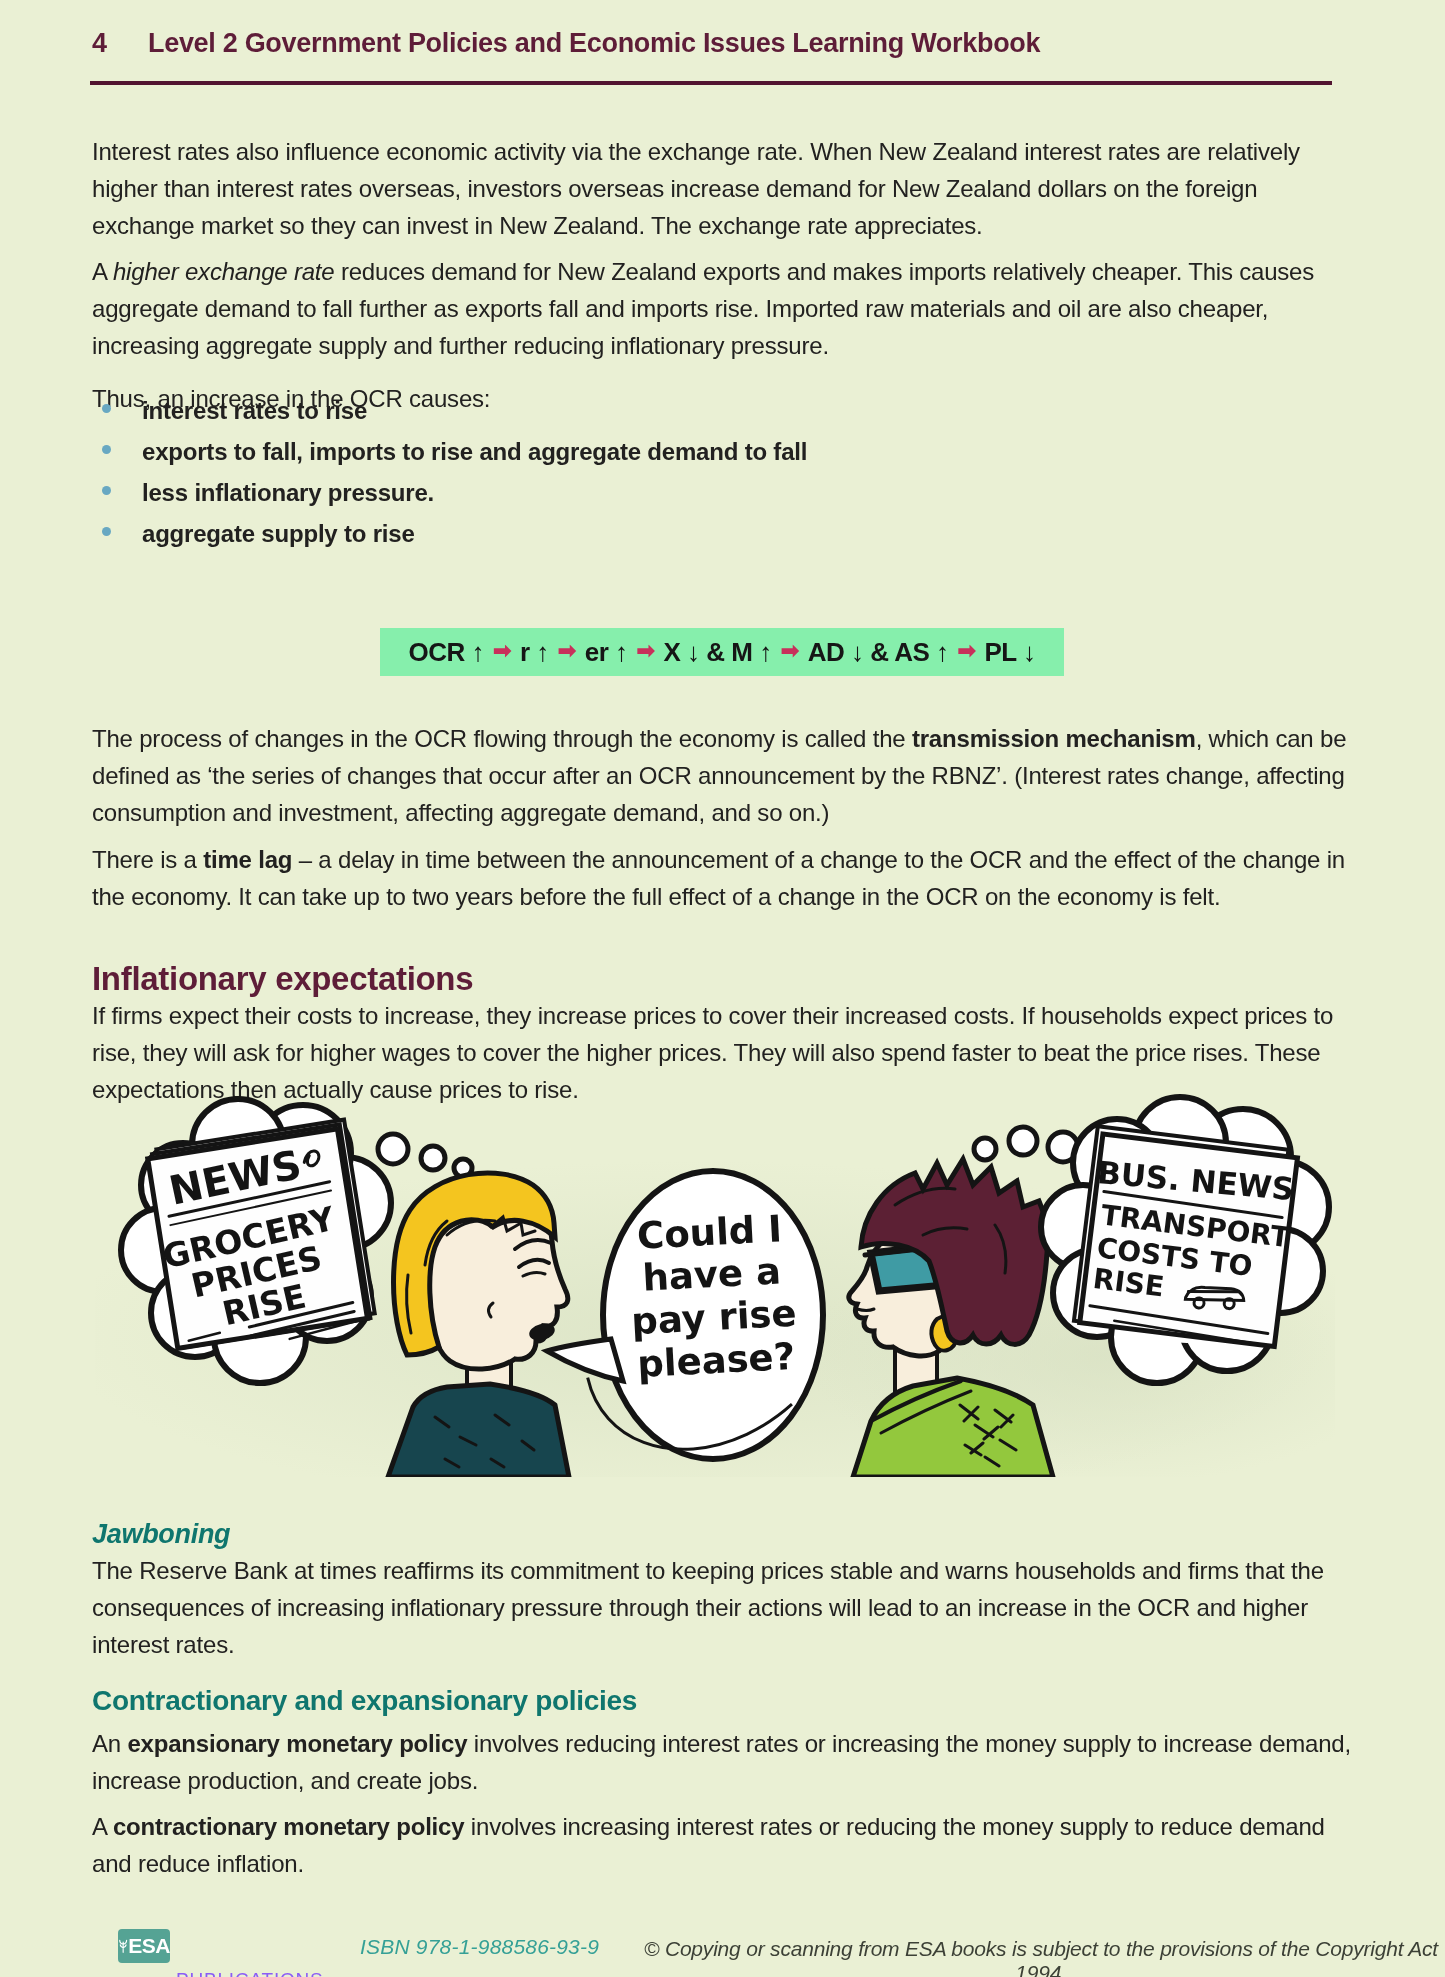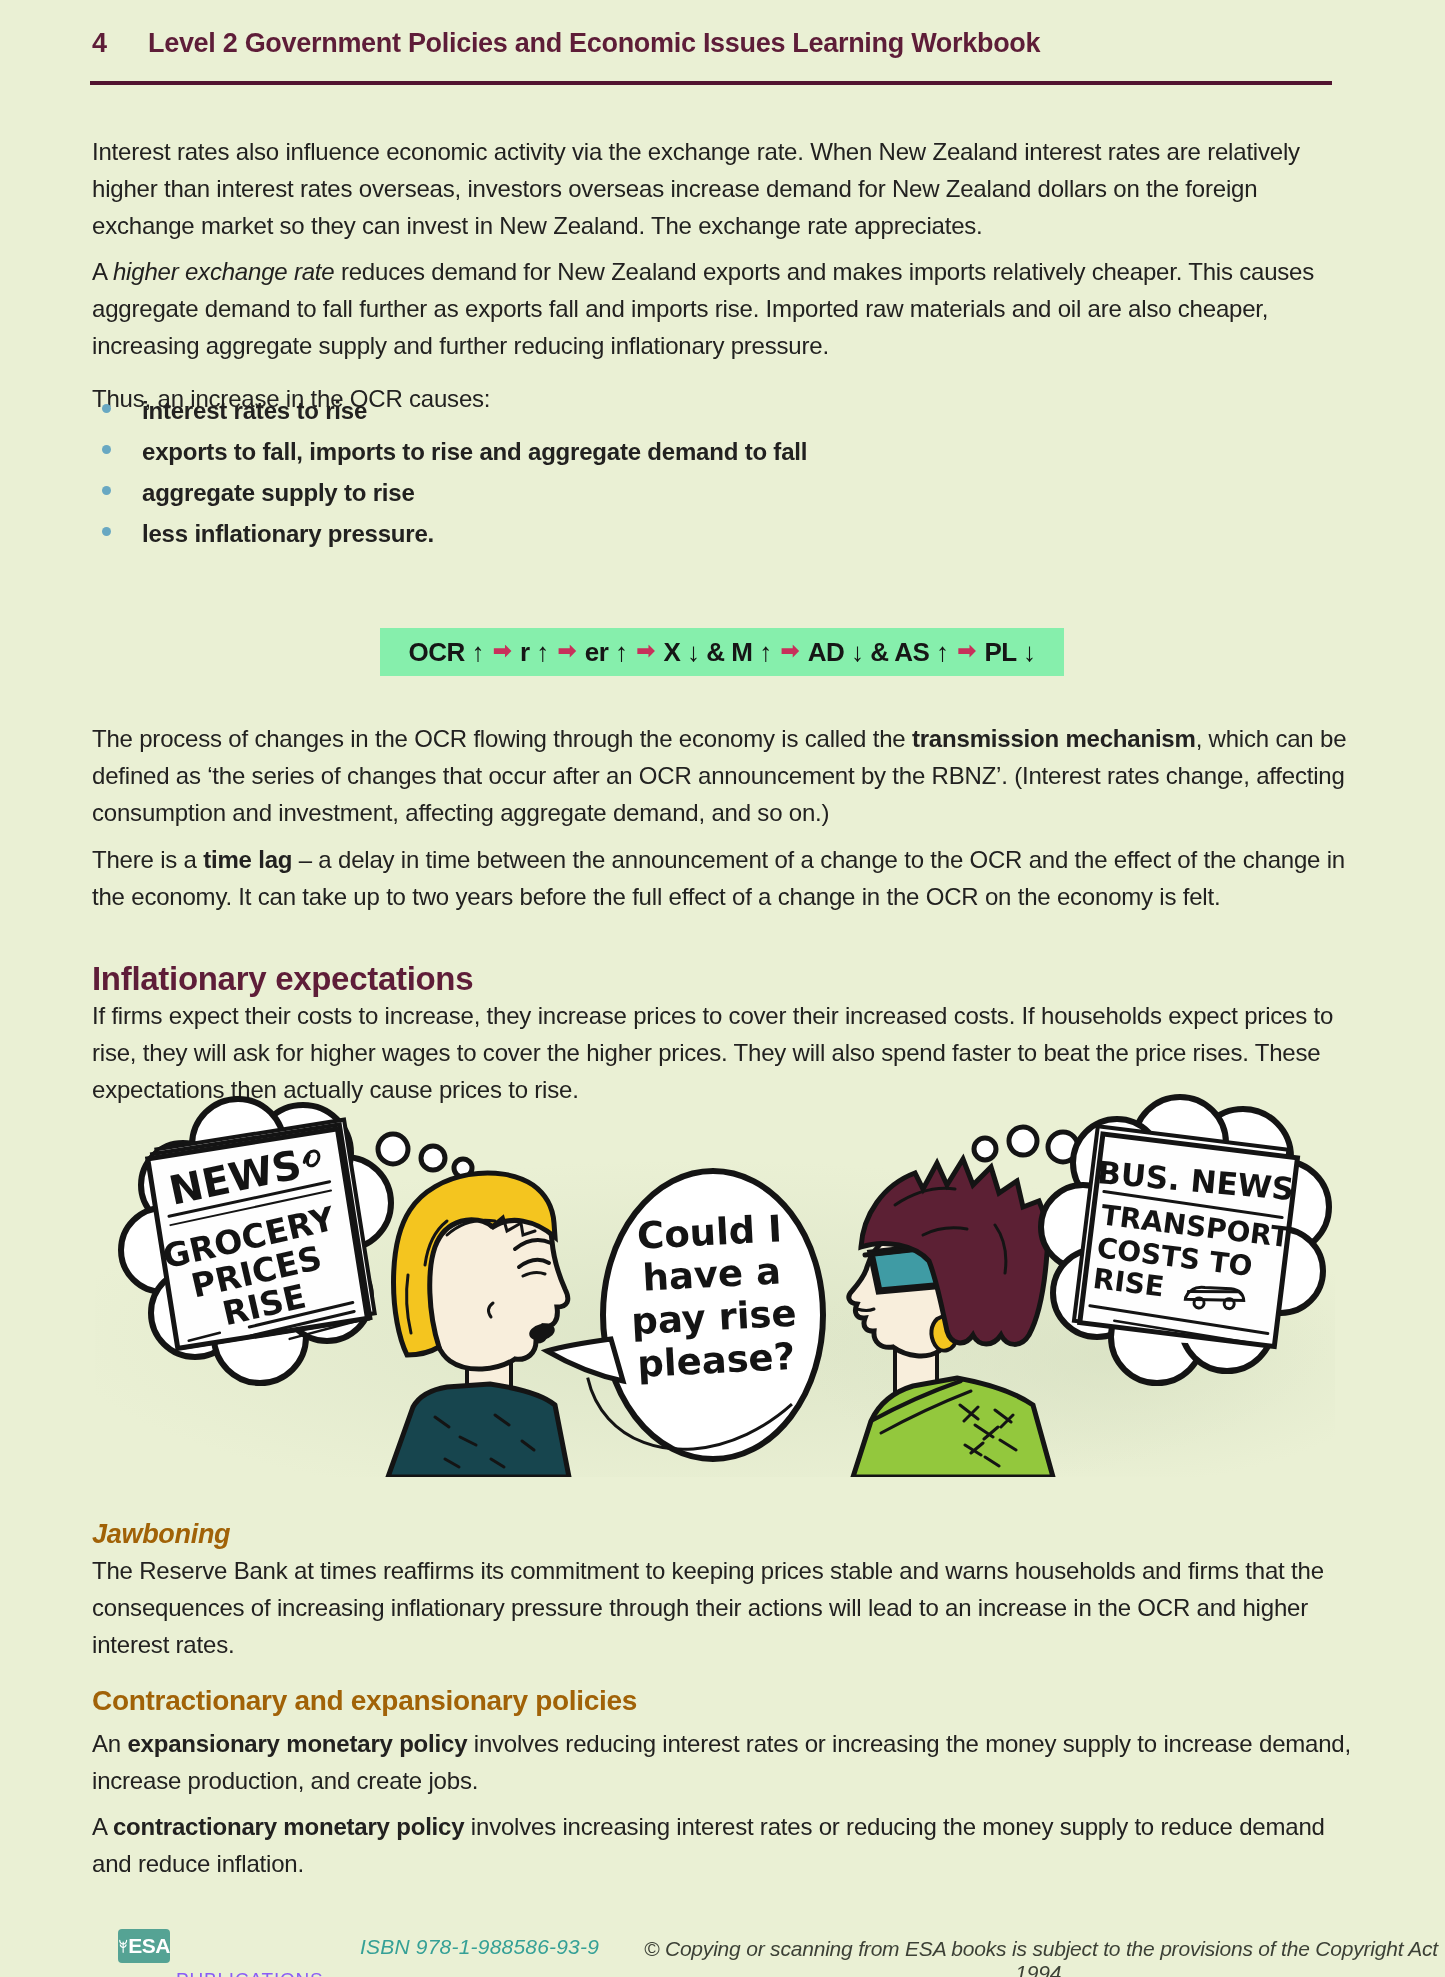--- a/index.html
+++ b/index.html
@@ -18,21 +18,21 @@
   ul.bullets{position:absolute;left:92px;top:397px;width:1270px;margin:0;padding:0;list-style:none;}
   ul.bullets li{display:flex;align-items:baseline;height:41px;font-size:24px;letter-spacing:-0.2px;font-weight:bold;}
   ul.bullets .dot{width:9px;height:9px;border-radius:50%;background:#68a8c2;margin-left:10px;margin-right:31px;flex:0 0 auto;position:relative;top:-6px;}
   .flow-box{
     position:absolute;left:380px;top:628px;width:684px;height:48px;
     background:#86efac;display:flex;align-items:center;justify-content:center;
     font-size:26px;font-weight:700;color:#161616;letter-spacing:-0.5px;white-space:nowrap;
   }
   .flow-arrow{color:#c8305b;font-size:22px;margin:0 9px;position:relative;top:-1px;}
   .h2-maroon{position:absolute;left:92px;top:933px;font-size:33px;font-weight:700;color:#5e1d38;letter-spacing:-0.3px;}
-  .h3-teal{position:absolute;left:92px;font-size:28px;font-weight:700;color:#a16207;letter-spacing:-0.3px;}
+  .h3-teal{position:absolute;left:92px;font-size:28px;font-weight:700;color:#0f766e;letter-spacing:-0.3px;}
   .h3-teal.it{font-style:italic;font-size:27px;}
   .cartoon{position:absolute;left:95px;top:1085px;width:1240px;height:392px;}
   .footer-logo{
     position:absolute;left:118px;top:1929px;width:52px;height:34px;background:#55a394;
     display:flex;align-items:center;border-radius:4px;
   }
   .footer-logo .esa{color:#ffffff;font-weight:700;font-size:21px;letter-spacing:-0.5px;line-height:34px;}
   .footer-pubs{position:absolute;left:176px;top:1937px;font-size:19px;color:#8b5cf6;letter-spacing:0.8px;margin-top:32px;}
   .footer-isbn{position:absolute;left:360px;top:1935px;font-size:21px;color:#35a096;font-style:italic;letter-spacing:0.2px;}
   .footer-copy{position:absolute;left:637px;top:1937px;font-size:21px;color:#3c4036;font-style:italic;letter-spacing:-0.2px;text-align:center;}
@@ -53,25 +53,25 @@
     <li>
       <span class="dot"></span>
       <span>interest rates to rise</span>
     </li>
     <li>
       <span class="dot"></span>
       <span>exports to fall, imports to rise and aggregate demand to fall</span>
     </li>
     <li>
       <span class="dot"></span>
+      <span>less inflationary pressure.</span>
+    </li>
+    <li>
+      <span class="dot"></span>
       <span>aggregate supply to rise</span>
-    </li>
-    <li>
-      <span class="dot"></span>
-      <span>less inflationary pressure.</span>
     </li>
   </ul>
 
 <div class="flow-box">
     <span class="flow-item">OCR ↑</span>
     <span class="flow-arrow">➡</span>
     <span class="flow-item">r ↑</span>
     <span class="flow-arrow">➡</span>
     <span class="flow-item">er ↑</span>
     <span class="flow-arrow">➡</span>

